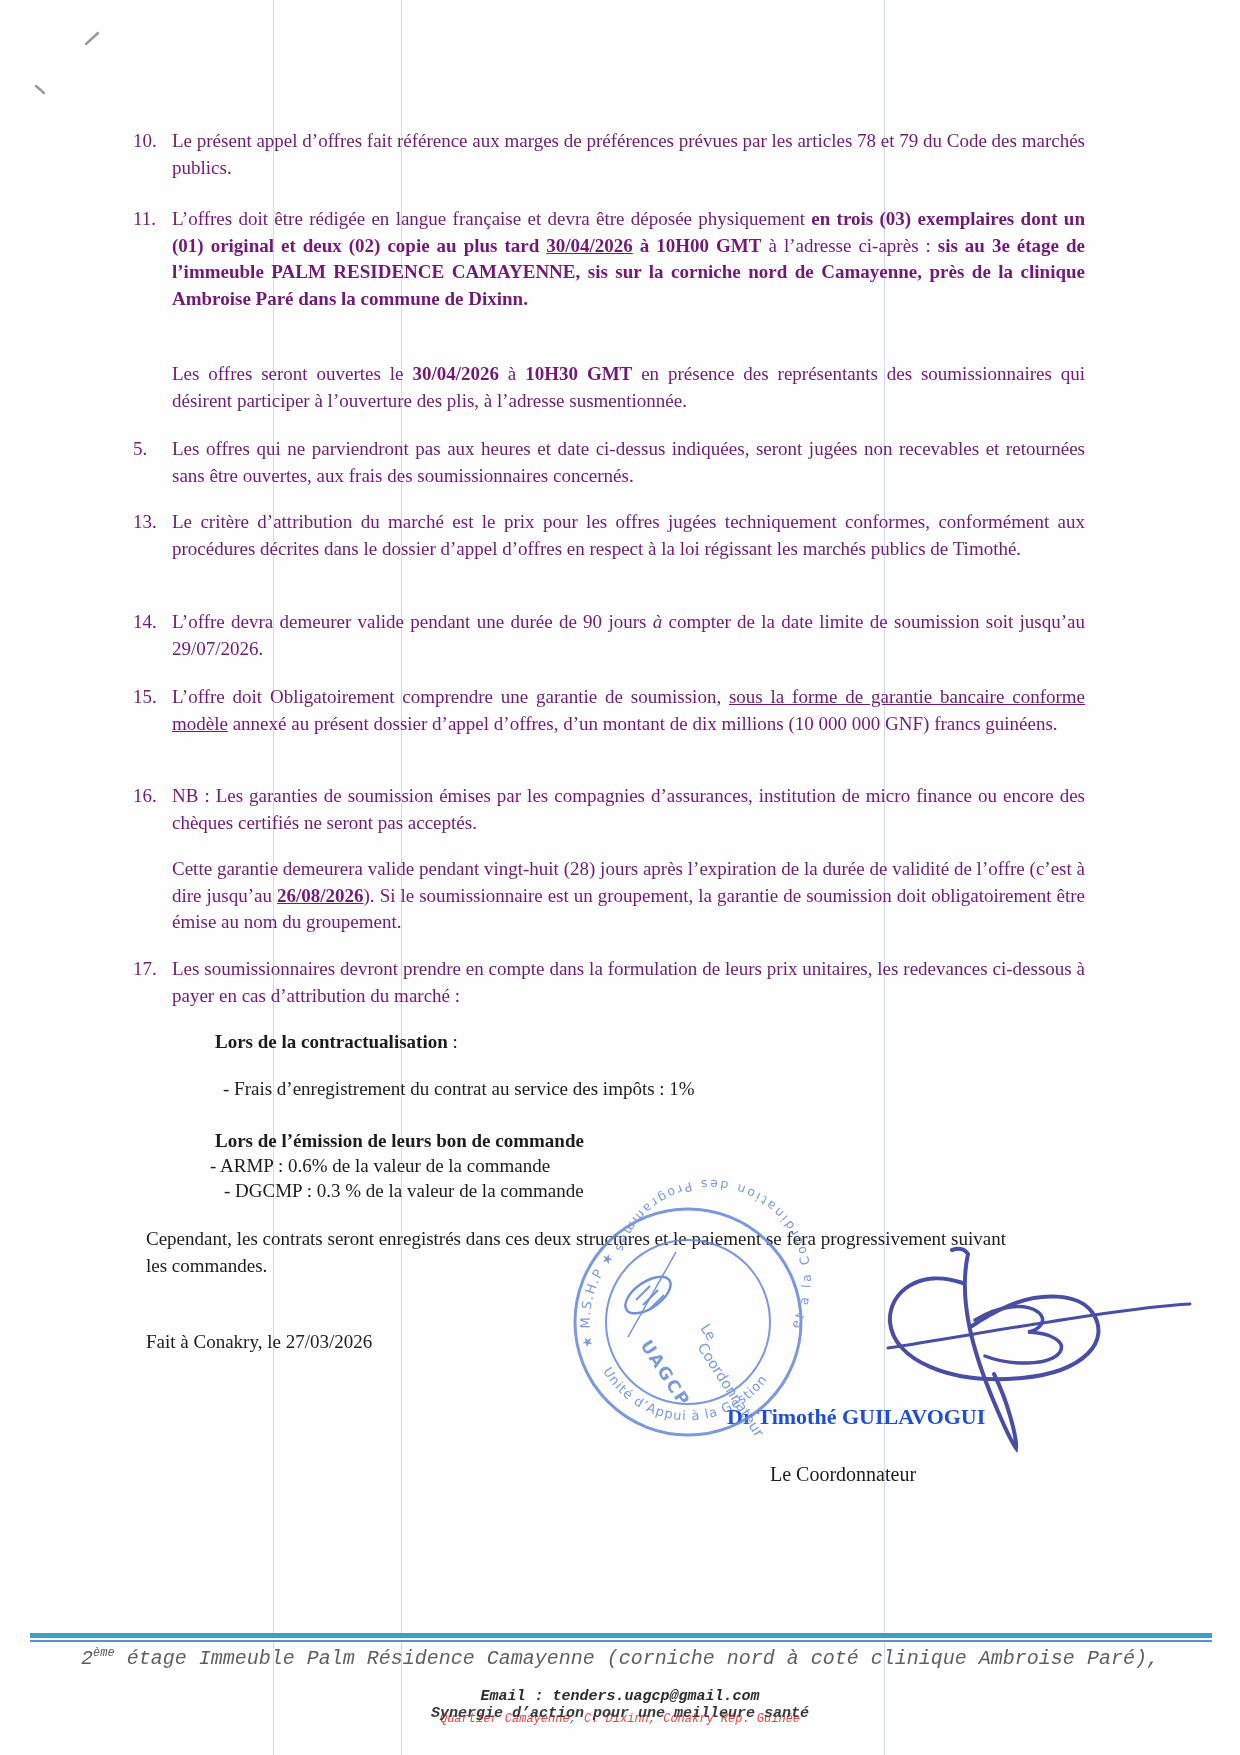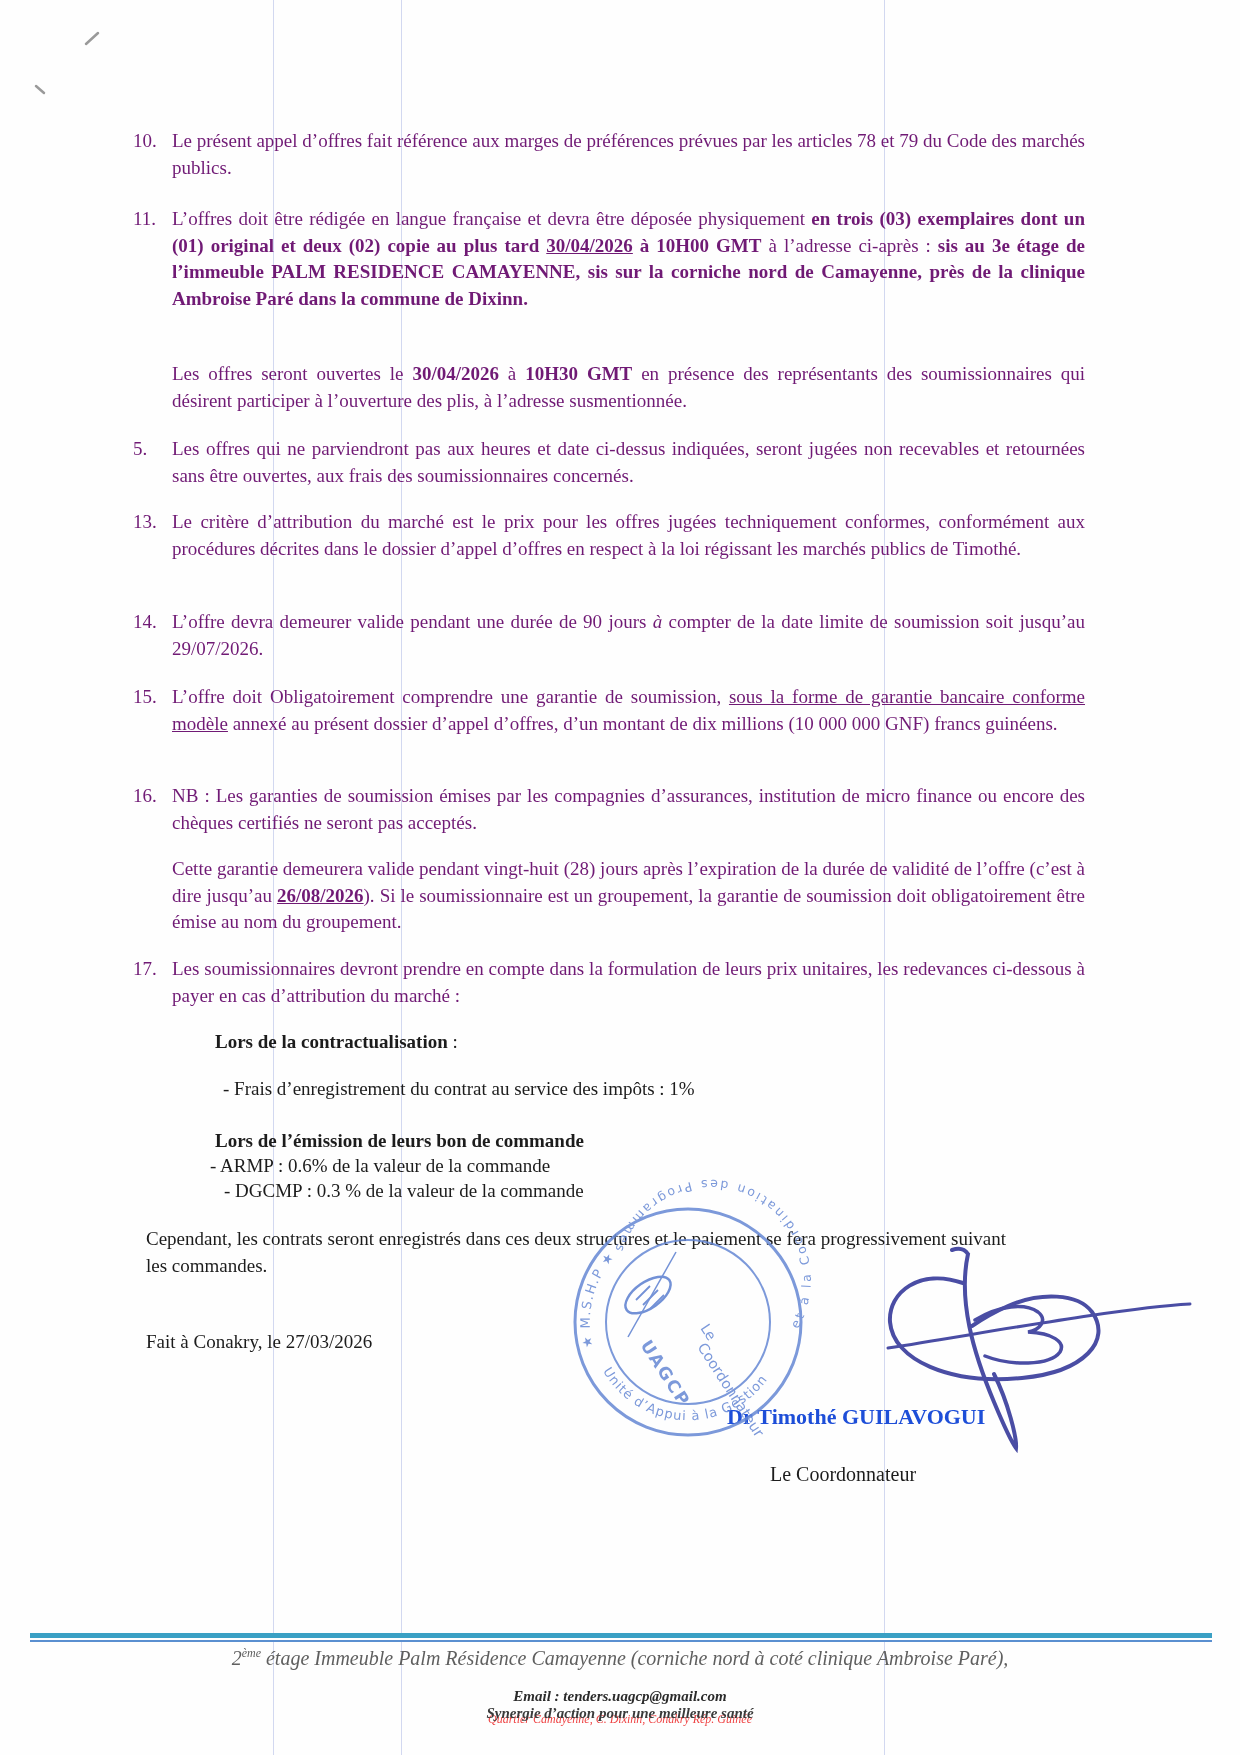--- a/index.html
+++ b/index.html
@@ -15,21 +15,21 @@
   .i{font-style:italic}
   .signer-name{position:absolute;left:727px;top:1404px;font:bold 22px/26px "Liberation Serif", serif;color:#1d4ed8;}
   .signer-title{position:absolute;left:770px;top:1434px;font:20px/24px "Liberation Serif", serif;color:#1d1d1d;margin-top:28px;}
   #overlay{position:absolute;left:0;top:0;pointer-events:none;}
   
   .footer-rule{position:absolute;left:30px;top:1633px;width:1182px;}
   .footer-rule .r1{height:5px;background:#3aa0c4;}
   .footer-rule .r2{height:2px;background:#ffffff;}
   .footer-rule .r3{height:2px;background:#5a8fd0;}
   .f-line{position:absolute;left:0;width:1240px;text-align:center;
-          font-family:Liberation Serif, serif;font-style:italic;}
+          font-family:Liberation Mono, monospace;font-style:italic;}
   .f1{top:1646px;font-size:20px;color:#5f5f5f;}
   .f2{top:1712px;font-size:12px;color:#ef4444;}
   .f3{top:1688px;font-size:15px;font-weight:bold;color:#2b2b2b;}
   .f4{top:1705px;font-size:15px;font-weight:bold;color:#3a3a3a;}
   sup{font-size:.6em;}
 </style>
 </head>
 <body>
 
 <div id="page">

